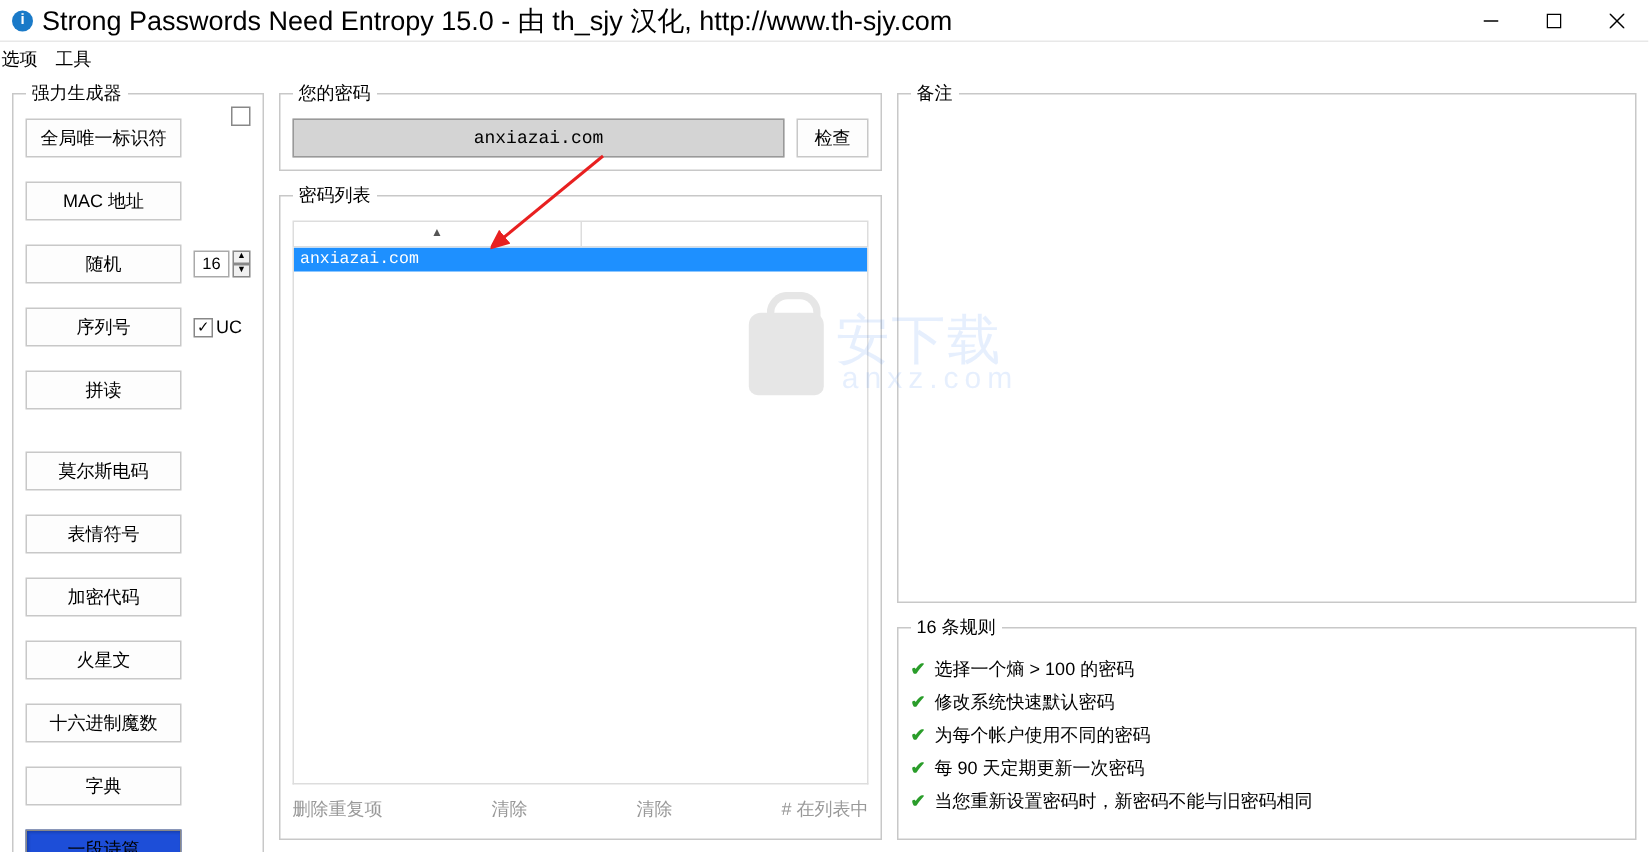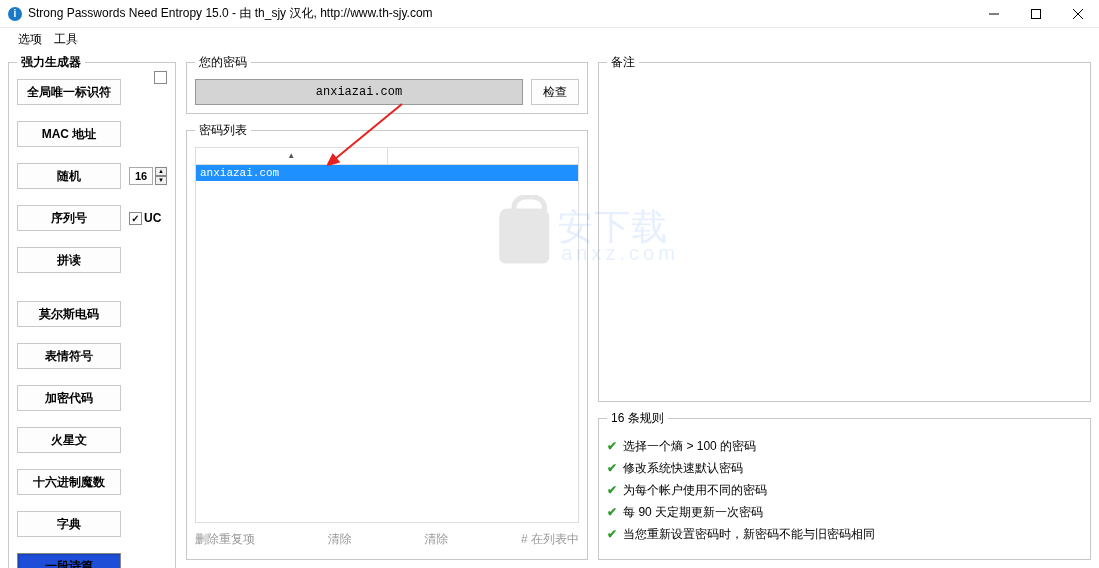--- a/index.html
+++ b/index.html
@@ -1,32 +1,32 @@
 <!DOCTYPE html>
 <html><head>
   <meta charset="utf-8">
   <style>
     * { box-sizing: border-box; margin: 0; padding: 0; }
     body { font-family: "Microsoft YaHei", "SimSun", sans-serif; font-size: 12px; background: #fff; overflow: hidden; }
     
     .titlebar { height: 28px; display: flex; align-items: center; padding-left: 8px; background: #fff; border-bottom: 1px solid #e8e8e8; }
     .titlebar-icon { width: 14px; height: 14px; background: #1a7ac8; border-radius: 50%; margin-right: 6px; display: flex; align-items: center; justify-content: center; color: #fff; font-size: 10px; font-weight: bold; }
-    .titlebar-text { flex: 1; color: #000; font-size: 12px; }
+    .titlebar-text { flex: 1; color: #000; font-size: 18px; }
     .window-controls { display: flex; }
     .wc-btn { width: 42px; height: 28px; display: flex; align-items: center; justify-content: center; color: #333; }
     
-    .menubar { height: 22px; display: flex; align-items: center; padding-left: 18px; gap: 12px; background: #fff; }
+    .menubar { height: 22px; display: flex; align-items: center; padding-left: 1px; gap: 12px; background: #fff; }
     .menu-item { color: #000; cursor: default; }
     
     .main { display: flex; padding: 4px 8px 8px 8px; gap: 10px; height: calc(568px - 28px - 22px); }
     
     fieldset { border: 1px solid #c8c8c8; padding: 8px; position: relative; }
     legend { padding: 0 4px; color: #000; font-size: 12px; }
     
-    .left-panel { width: 168px; display: flex; flex-direction: column; font-weight: bold; }
+    .left-panel { width: 168px; display: flex; flex-direction: column; }
     .left-fieldset { flex: 1; }
     .gen-list { display: flex; flex-direction: column; gap: 4px; }
     .gen-row { display: flex; align-items: center; height: 26px; }
     .gen-btn { flex: 0 0 104px; height: 26px; border: 1px solid #c8c8c8; background: #fdfdfd; text-align: center; line-height: 24px; cursor: default; font-size: 12px; }
     .gen-btn.pressed { background: #1d4ed8; border: 1px solid #888; box-shadow: inset 1px 1px 2px rgba(0,0,0,0.2); }
     .gen-extra { display: flex; align-items: center; margin-left: 8px; gap: 2px; }
     .spinner { width: 24px; height: 18px; border: 1px solid #aaa; text-align: center; font-size: 11px; line-height: 16px; }
     .spinner-btns { display: flex; flex-direction: column; }
     .spinner-btn { width: 12px; height: 9px; border: 1px solid #888; background: #f0f0f0; font-size: 6px; text-align: center; line-height: 7px; }
     .chk { width: 13px; height: 13px; border: 1px solid #888; display: inline-flex; align-items: center; justify-content: center; font-size: 10px; cursor: default; }

